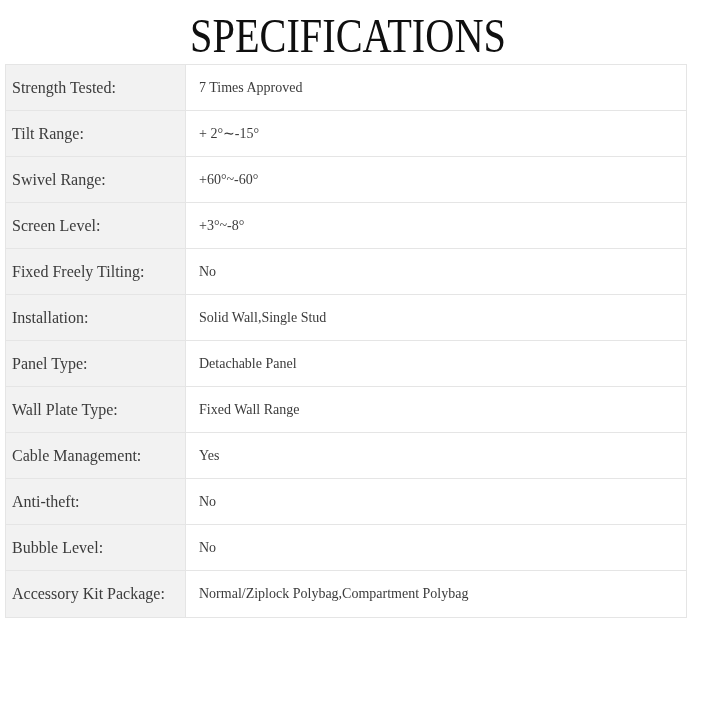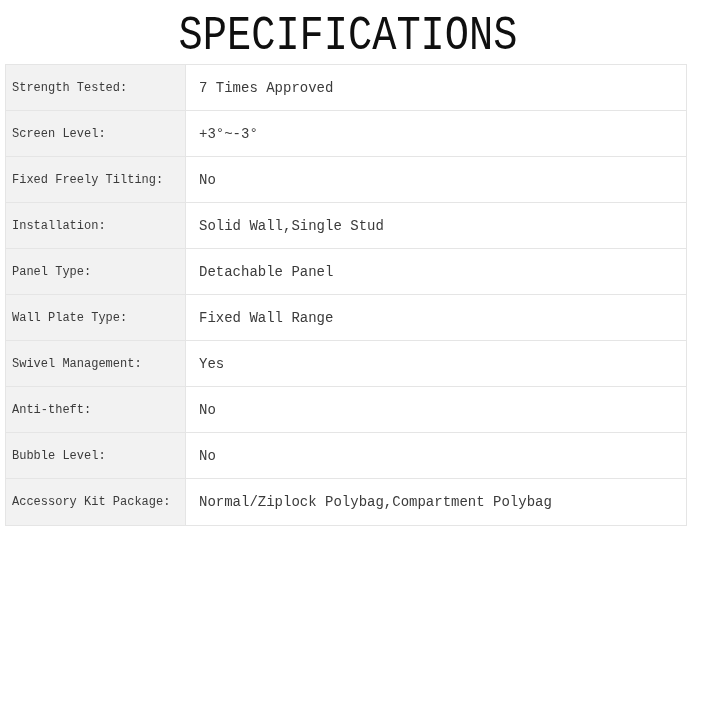--- a/index.html
+++ b/index.html
@@ -2,21 +2,21 @@
 <html><head>
 <meta charset="utf-8">
 <style>
   * { margin: 0; padding: 0; box-sizing: border-box; }
   html, body { background: #ffffff; }
   .page {
     position: relative;
     width: 712px;
     height: 712px;
     background: #ffffff;
-    font-family: Liberation Mono, monospace;
+    font-family: Liberation Serif, serif;
     overflow: hidden;
   }
   .title {
     position: absolute;
     top: 10px;
     left: 0;
     width: 712px;
     text-align: center;
     font-size: 48px;
     line-height: 52px;
@@ -42,21 +42,21 @@
   }
   .spec-row:last-child { border-bottom: none; }
   .spec-label {
     width: 180px;
     min-width: 180px;
     background: #f2f2f2;
     border-right: 1px solid #e5e5e5;
     display: flex;
     align-items: center;
     padding-left: 6px;
-    font-size: 12px;
+    font-size: 16px;
     color: #3b3b3b;
     white-space: nowrap;
   }
   .spec-value {
     flex: 1;
     display: flex;
     align-items: center;
     padding-left: 13px;
     font-size: 14px;
     color: #3b3b3b;
@@ -71,25 +71,33 @@
   <h1 class="title">SPECIFICATIONS</h1>
 
   <div class="spec-table">
 
     <div class="spec-row">
       <div class="spec-label">Strength Tested:</div>
       <div class="spec-value">7 Times Approved</div>
     </div>
 
 
+    <div class="spec-row">
+      <div class="spec-label">Tilt Range:</div>
+      <div class="spec-value">+ 2°∼-15°</div>
+    </div>
 
+    <div class="spec-row">
+      <div class="spec-label">Swivel Range:</div>
+      <div class="spec-value">+60°~-60°</div>
+    </div>
 
     <div class="spec-row">
       <div class="spec-label">Screen Level:</div>
-      <div class="spec-value">+3°~-3°</div>
+      <div class="spec-value">+3°~-8°</div>
     </div>
 
     <div class="spec-row">
       <div class="spec-label">Fixed Freely Tilting:</div>
       <div class="spec-value">No</div>
     </div>
 
     <div class="spec-row">
       <div class="spec-label">Installation:</div>
       <div class="spec-value">Solid Wall,Single Stud</div>
@@ -99,21 +107,21 @@
       <div class="spec-label">Panel Type:</div>
       <div class="spec-value">Detachable Panel</div>
     </div>
 
     <div class="spec-row">
       <div class="spec-label">Wall Plate Type:</div>
       <div class="spec-value">Fixed Wall Range</div>
     </div>
 
     <div class="spec-row">
-      <div class="spec-label">Swivel Management:</div>
+      <div class="spec-label">Cable Management:</div>
       <div class="spec-value">Yes</div>
     </div>
 
     <div class="spec-row">
       <div class="spec-label">Anti-theft:</div>
       <div class="spec-value">No</div>
     </div>
 
     <div class="spec-row">
       <div class="spec-label">Bubble Level:</div>

